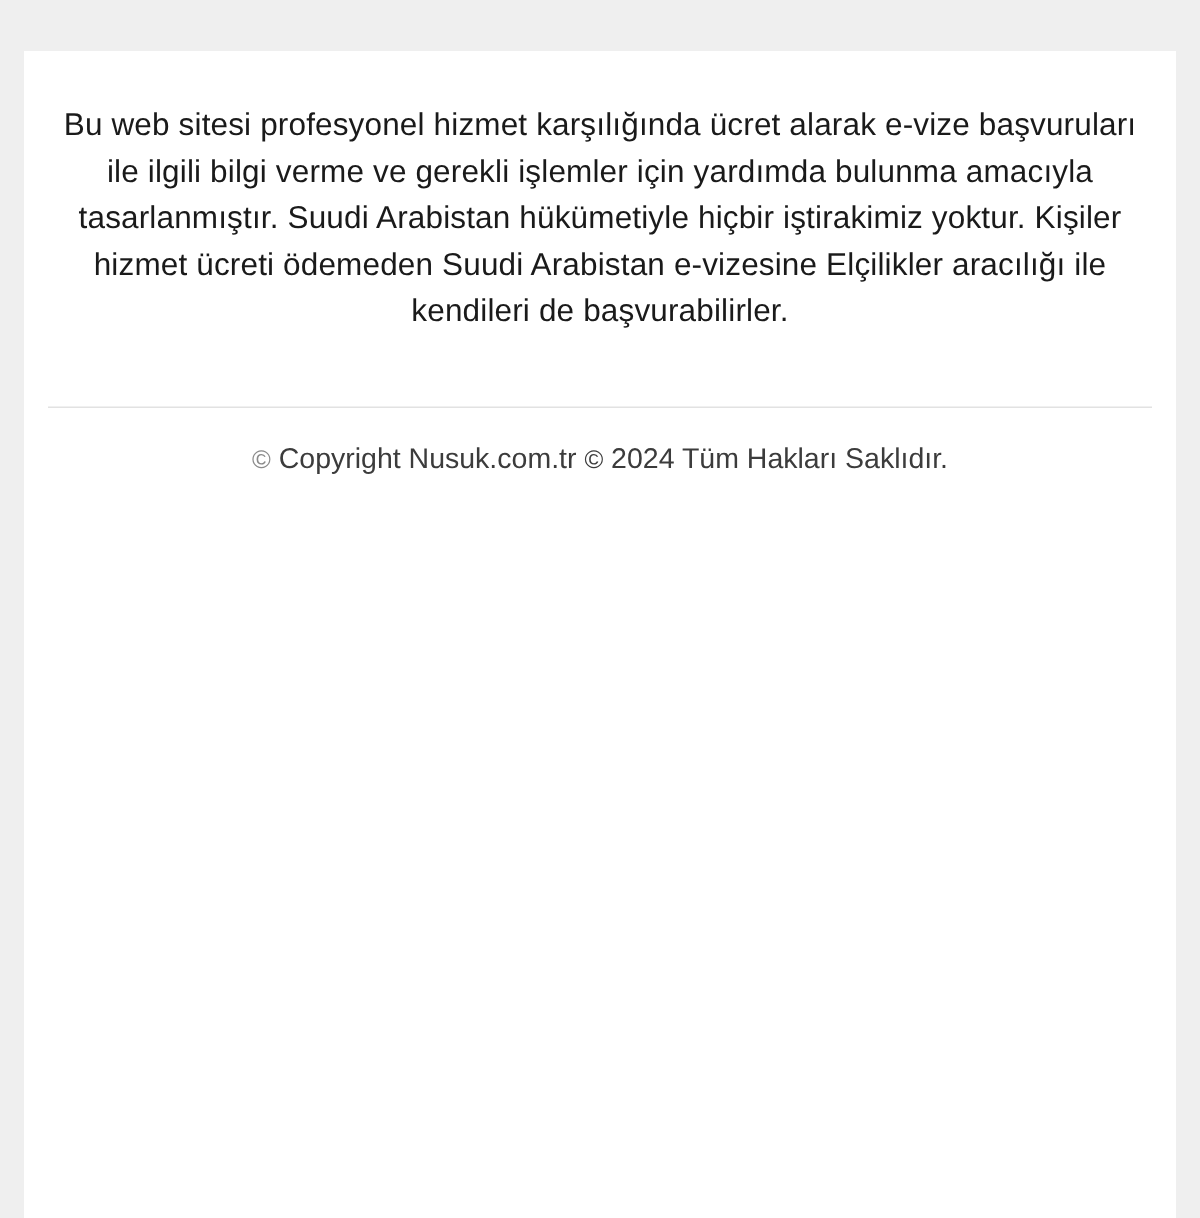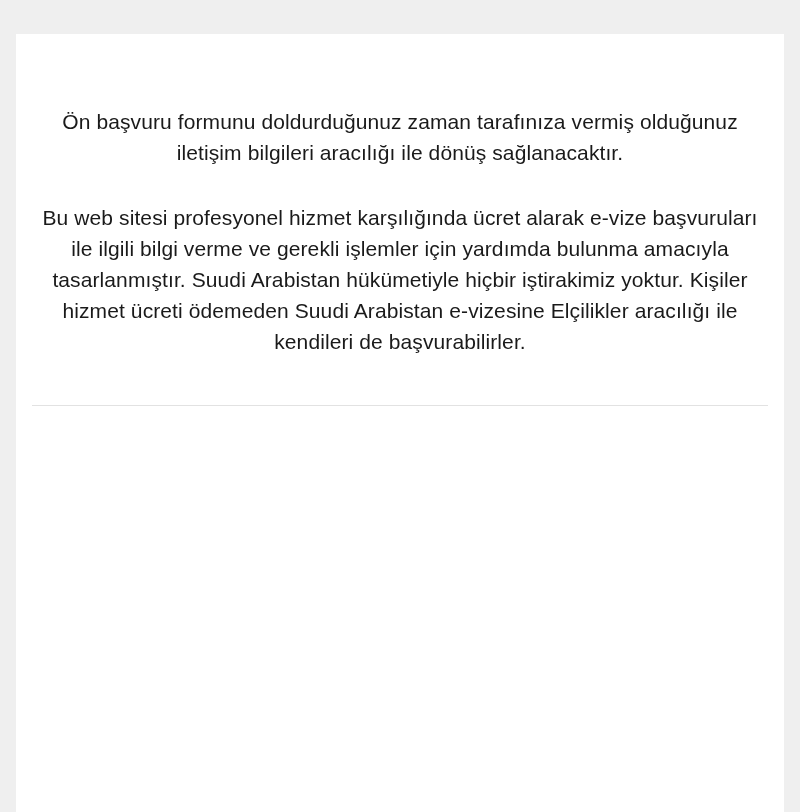--- a/index.html
+++ b/index.html
@@ -102,23 +102,28 @@
 
 <div class="page-wrap">
 
   <div class="top-strip"></div>
   <div class="gutter gutter-l"></div>
   <div class="gutter gutter-r"></div>
 
   <div class="sheet">
     <div class="content">
 
-      <p class="para para-1">Ön başvuru formunu doldurduğunuz zaman tarafınıza vermiş olduğunuz iletişim bilgileri aracılığı ile dönüş sağlanacaktır.</p>
 
       <p class="para para-2">Bu web sitesi profesyonel hizmet karşılığında ücret alarak e-vize başvuruları ile ilgili bilgi verme ve gerekli işlemler için yardımda bulunma amacıyla tasarlanmıştır. Suudi Arabistan hükümetiyle hiçbir iştirakimiz yoktur. Kişiler hizmet ücreti ödemeden Suudi Arabistan e-vizesine Elçilikler aracılığı ile kendileri de başvurabilirler.</p>
 
       <hr class="divider">
 
+      <p class="copyright">
+        <span class="mark">©</span>
+        <span>Copyright Nusuk.com.tr</span>
+        <span class="mark2">©</span>
+        <span>2024 Tüm Hakları Saklıdır.</span>
+      </p>
 
     </div>
   </div>
 
 </div>
 
 </body></html>

